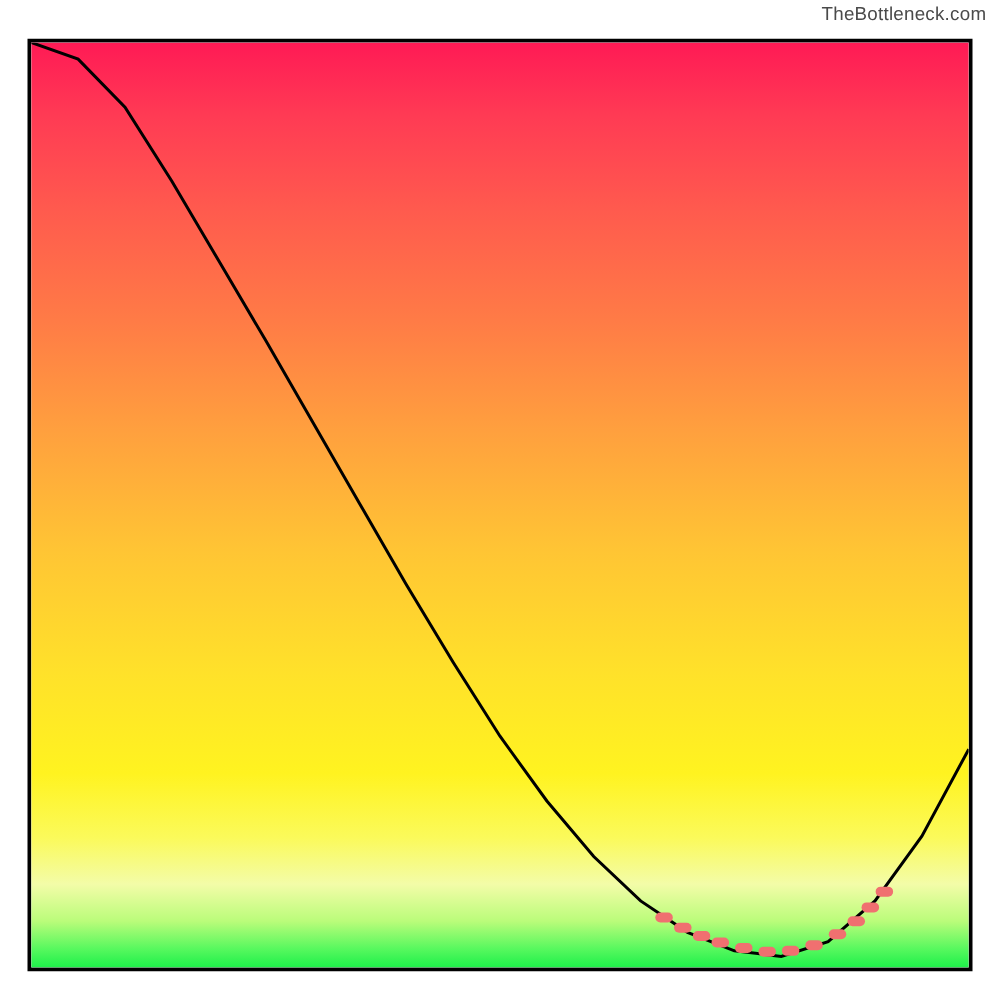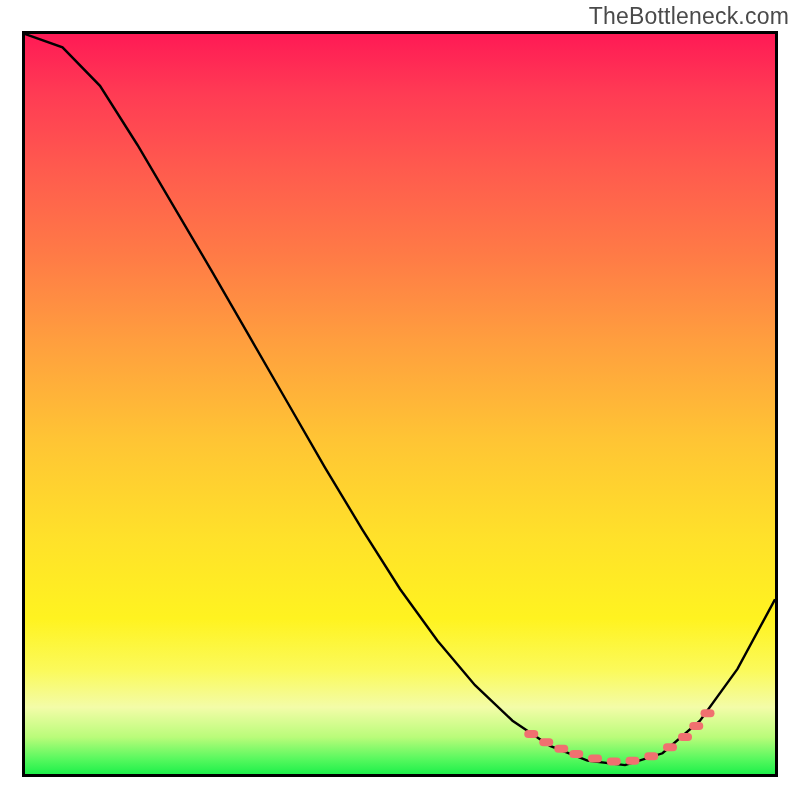--- a/index.html
+++ b/index.html
@@ -13,21 +13,21 @@
   }
   .root {
     position: relative;
     width: 800px;
     height: 800px;
   }
   .watermark {
     position: absolute;
     top: 3px;
     right: 11px;
-    font-size: 23px;
+    font-size: 15px;
     font-weight: 400;
     color: #4a4a4a;
     letter-spacing: 0.2px;
     z-index: 4;
   }
   .plot-frame {
     position: absolute;
     left: 22px;
     top: 31px;
     width: 756px;

